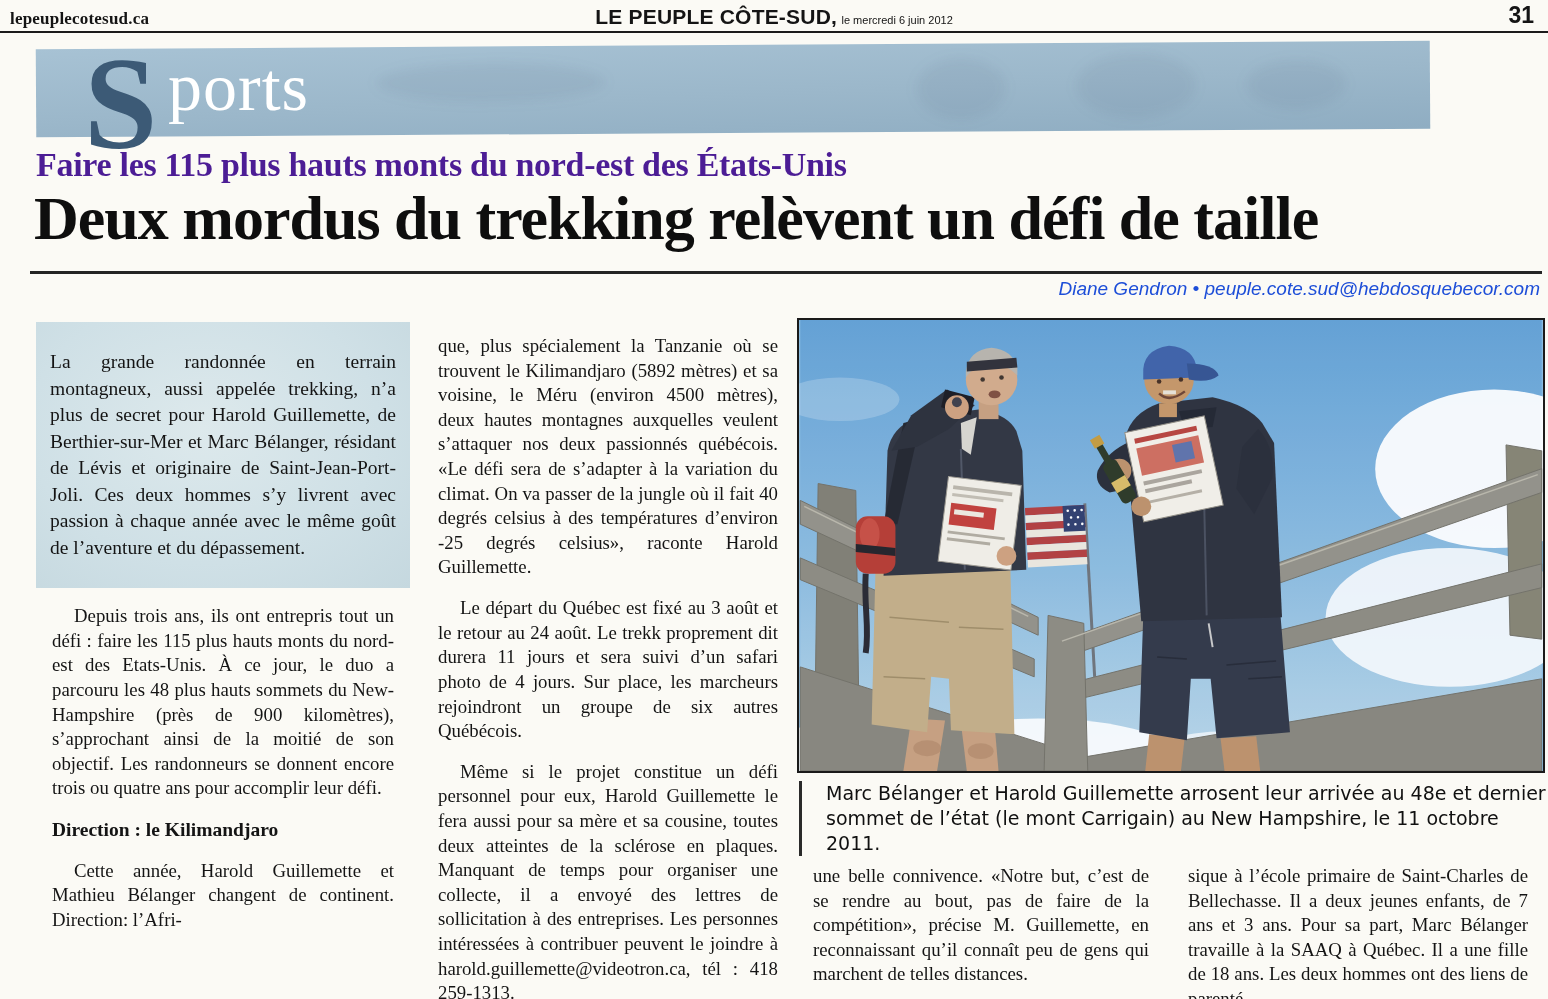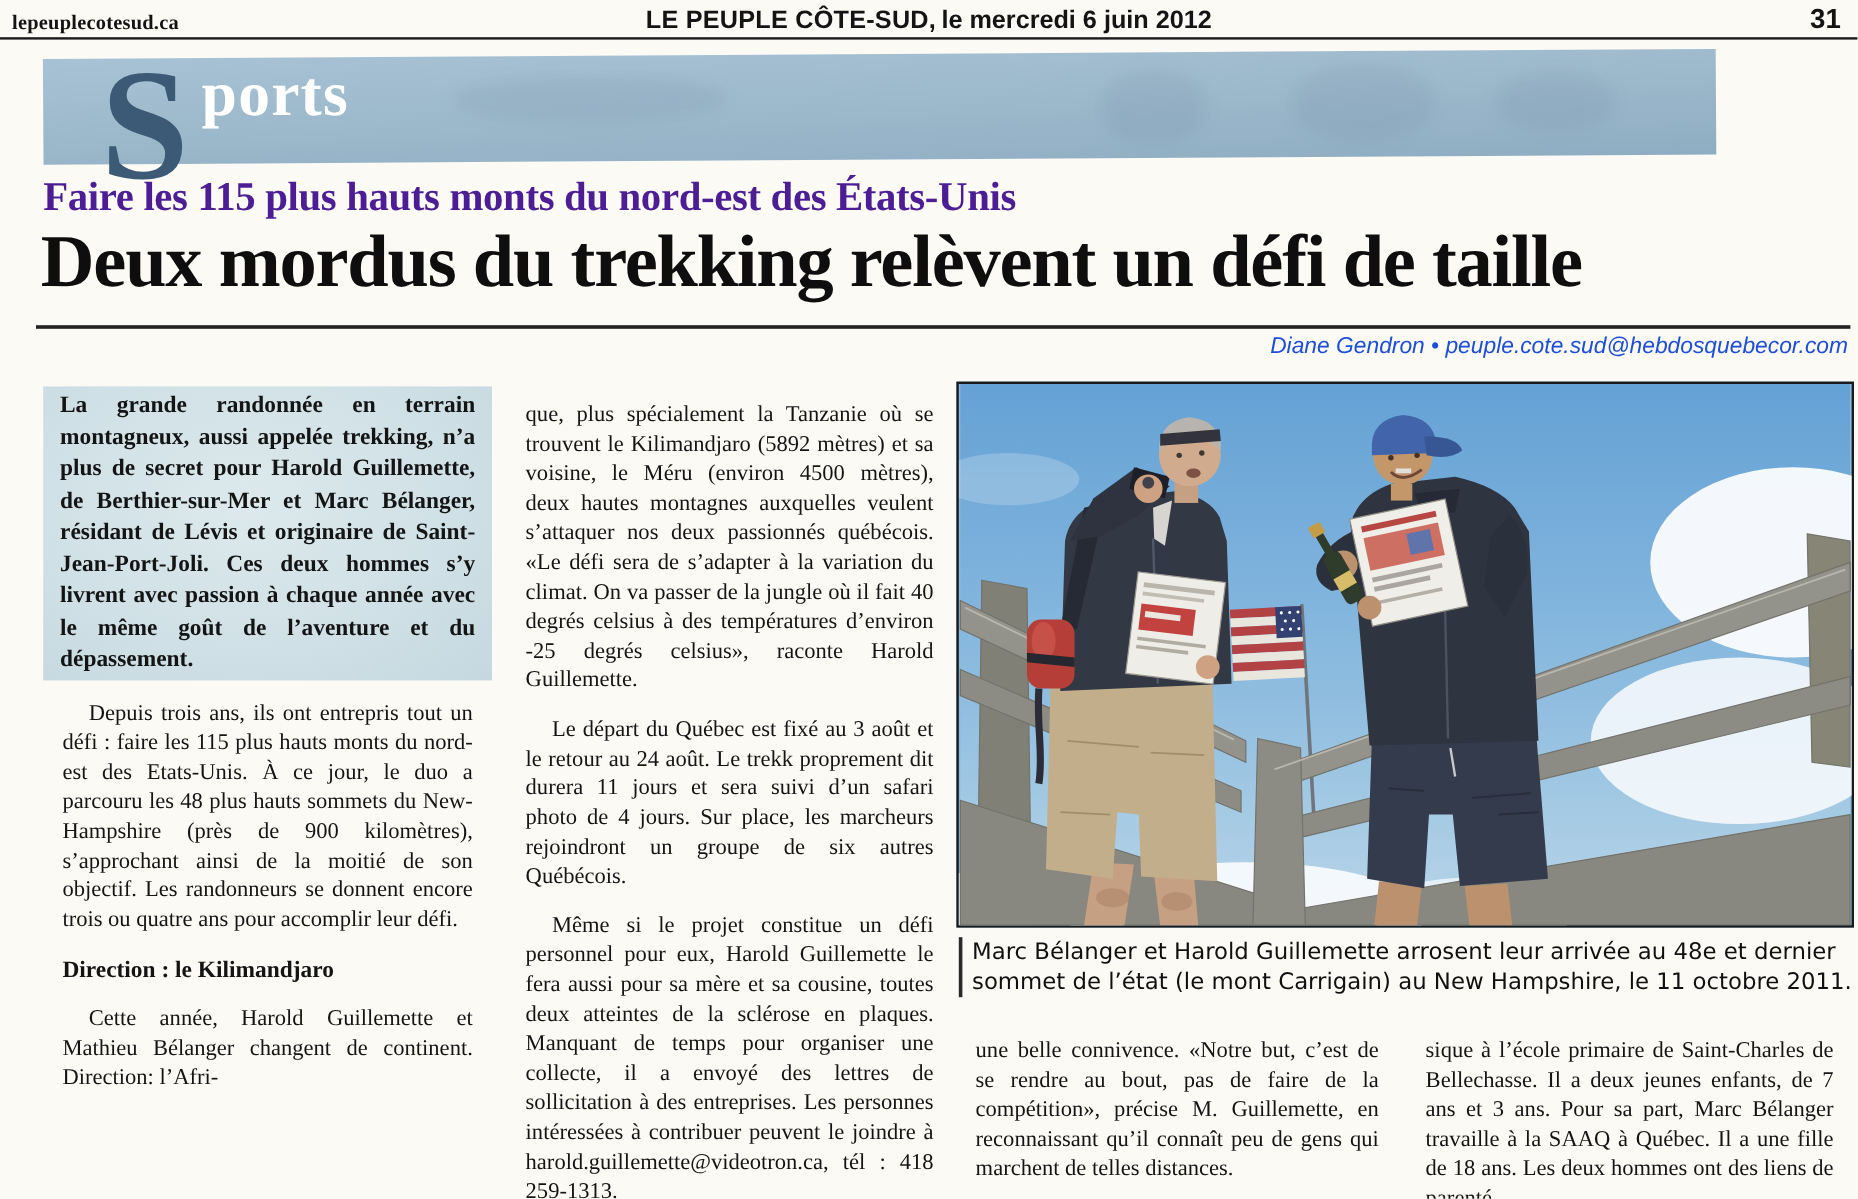--- a/index.html
+++ b/index.html
@@ -5,61 +5,61 @@
   html,body{margin:0;padding:0;}
   body{
     width:1548px;height:999px;position:relative;overflow:hidden;
     background:#fbfaf5;color:#141414;
     font-family:"Liberation Serif", serif;
   }
   
   .site{position:absolute;left:10px;top:9px;font-family:Liberation Serif, serif;font-weight:bold;font-size:17px;letter-spacing:.2px;}
   .mast{position:absolute;left:0;top:5px;width:100%;text-align:center;font-family:"Liberation Sans",sans-serif;}
   .mast-name{font-weight:bold;font-size:21px;letter-spacing:.2px;}
-  .mast-date{font-weight:bold;font-size:21px;}
+  .mast-date{font-weight:normal;font-size:11px;}
   .pageno{position:absolute;right:14px;top:2px;font-family:"Liberation Sans",sans-serif;font-weight:bold;font-size:23px;}
   .hrule{position:absolute;left:0;top:31px;width:1548px;height:2px;background:#1b1b1b;}
   
   .band{position:absolute;left:36px;top:45px;width:1394px;height:88px;
     background:linear-gradient(178deg,#a7c2d4 0%,#9bb7ca 55%,#8fadc2 100%);
     transform:rotate(-.35deg);}
   .ghost{position:absolute;border-radius:50%;background:rgba(50,70,95,.07);filter:blur(6px);}
   .g1{left:340px;top:16px;width:230px;height:40px;}
   .g2{left:880px;top:14px;width:90px;height:62px;}
   .g3{left:1040px;top:10px;width:120px;height:66px;}
   .g4{left:1210px;top:18px;width:100px;height:50px;}
   .band-s{position:absolute;left:84px;top:38px;font-family:"Liberation Serif",serif;font-weight:bold;
     font-size:132px;line-height:1;color:#3c5a76;}
-  .band-ports{position:absolute;left:168px;top:53px;font-family:"Liberation Serif",serif;font-weight:bold;
-    font-size:53px;line-height:1;color:#ffffff;letter-spacing:1px;}
+  .band-ports{position:absolute;left:168px;top:53px;font-family:"Liberation Serif",serif;font-weight:normal;
+    font-size:68px;line-height:1;color:#ffffff;letter-spacing:1px;}
   
   .kicker{position:absolute;left:36px;top:146px;font-weight:bold;font-size:34px;letter-spacing:-.3px;color:#4c1d95;}
   .headline{position:absolute;left:34px;top:183px;width:1505px;font-weight:bold;font-size:62px;
     letter-spacing:-1px;color:#0e0e0e;white-space:nowrap;}
   .head-rule{position:absolute;left:30px;top:271px;width:1512px;height:3px;background:#242424;}
   .byline{position:absolute;right:8px;top:278px;font-family:"Liberation Sans",sans-serif;
     font-style:italic;font-size:19px;color:#1d4ed8;}
   
   .jtext{font-size:18.8px;line-height:1.31;text-align:justify;hyphens:auto;}
   .jtext p{margin:16px;}
   .indent{text-indent:22px;}
   .subhead{font-weight:bold;font-size:19.5px;margin:16px 0 3px 0;text-align:left;}
   .col1{position:absolute;left:36px;top:322px;width:374px;}
   .leadbox{background:radial-gradient(ellipse at 45% 40%,#dde9ec 0%,#cfe0e6 60%,#c5d8df 100%);
-    padding:3px 14px;font-weight:bold;font-size:19.5px;line-height:1.36;text-align:justify;margin-bottom:12px;}
+    padding:27px 14px;font-weight:normal;font-size:19.5px;line-height:1.36;text-align:justify;margin-bottom:12px;}
   .col2{position:absolute;left:422px;top:318px;width:372px;}
   .botleft{position:absolute;left:797px;top:848px;width:368px;}
   .botright{position:absolute;left:1172px;top:848px;width:372px;}
   
   .photo{position:absolute;left:797px;top:318px;width:748px;height:455px;
     border:2px solid #1a1a1a;box-sizing:border-box;background:#8abbdf;}
   .photo svg{display:block;width:100%;height:100%;}
   .caption{position:absolute;left:799px;top:781px;width:747px;box-sizing:border-box;
     font-family:"DejaVu Sans",sans-serif;font-size:19px;line-height:1.32;color:#101010;
-    border-left:3px solid #2a2a2a;padding-left:8px;}
+    border-left:3px solid #2a2a2a;padding-left:24px;}
 </style>
 </head>
 <body>
 
 <div class="site">lepeuplecotesud.ca</div>
 <div class="mast">
   <span class="mast-name">LE PEUPLE CÔTE-SUD,</span>
   <span class="mast-date">le mercredi 6 juin 2012</span>
 </div>
 <div class="pageno">31</div>

